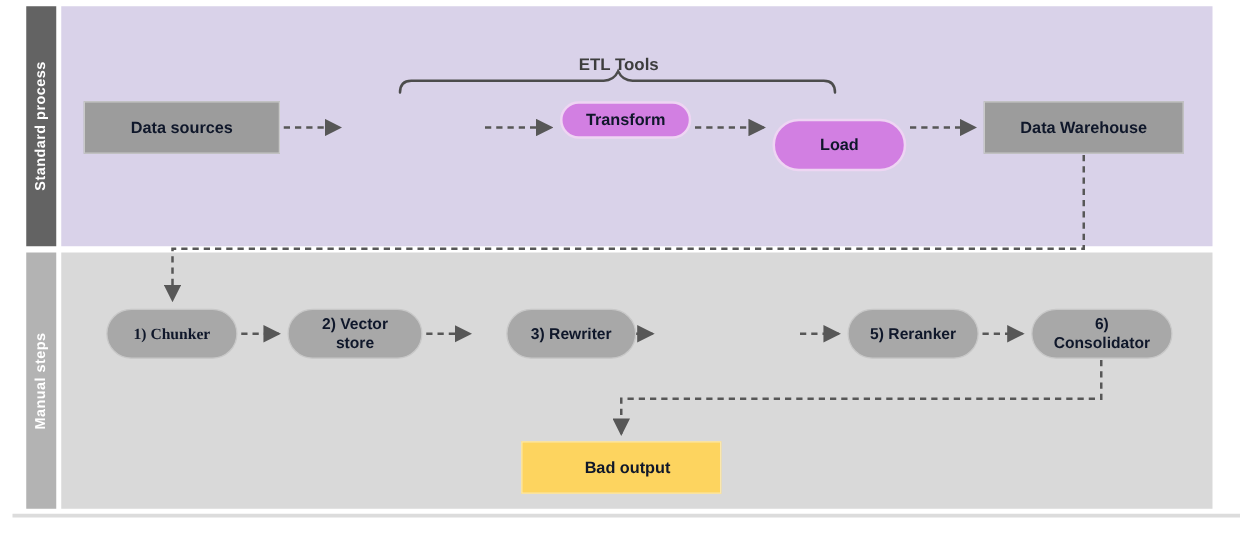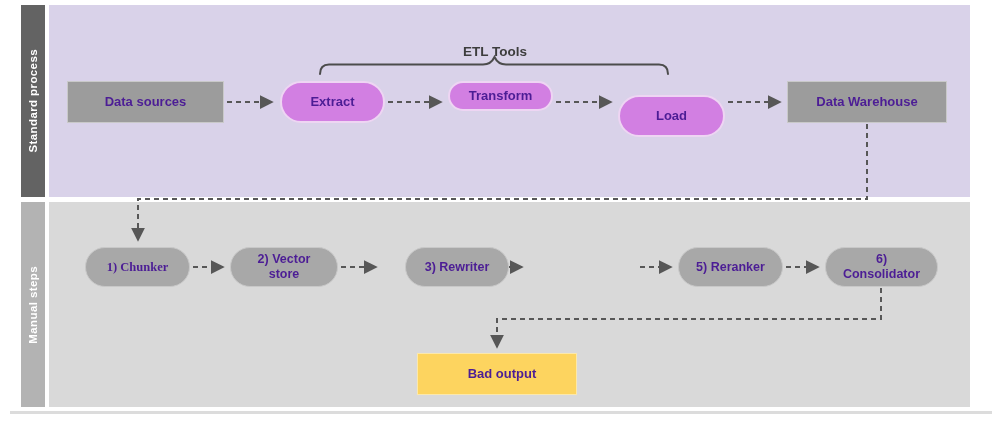--- a/index.html
+++ b/index.html
@@ -34,21 +34,21 @@
     font-size: 11.5px;
     letter-spacing: 0.4px;
     white-space: nowrap;
   }
 
   
   .node {
     position: absolute;
     display: flex; align-items: center; justify-content: center;
     text-align: center;
-    color: #4c1d95;
+    color: #0f172a;
     font-weight: bold;
     box-sizing: border-box;
     white-space: pre-line;
     line-height: 1.2;
   }
   .rect-gray {
     background: var(--node-gray, #9c9c9c);
     border: 1.5px solid #c9c9c9;
     font-size: 13px;
   }
@@ -137,21 +137,20 @@
     <line x1="490" y1="267" x2="522" y2="267" stroke="#575757" stroke-width="2" stroke-dasharray="5,4" marker-end="url(#arrow)"></line>
     <line x1="640" y1="267" x2="671" y2="267" stroke="#575757" stroke-width="2" stroke-dasharray="5,4" marker-end="url(#arrow)"></line>
     <line x1="786" y1="267" x2="818" y2="267" stroke="#575757" stroke-width="2" stroke-dasharray="5,4" marker-end="url(#arrow)"></line>
 
     <polyline points="881,288 881,319 497,319 497,347" fill="none" stroke="#575757" stroke-width="2" stroke-dasharray="5,4" marker-end="url(#arrow)"></polyline>
   </svg>
 
   <div class="etl-label">ETL Tools</div>
 
   <div id="n-data-sources" class="node rect-gray">Data sources</div>
-  <div id="n-extract" class="node pill-pink">Extract</div>
   <div id="n-transform" class="node pill-pink">Transform</div>
   <div id="n-load" class="node pill-pink">Load</div>
   <div id="n-data-warehouse" class="node rect-gray">Data Warehouse</div>
 
   <div id="n-chunker" class="node pill-gray">1) Chunker</div>
   <div id="n-vector-store" class="node pill-gray">2) Vector
 store</div>
   <div id="n-rewriter" class="node pill-gray">3) Rewriter</div>
   <div id="n-reranker" class="node pill-gray">5) Reranker</div>
   <div id="n-consolidator" class="node pill-gray">6)

